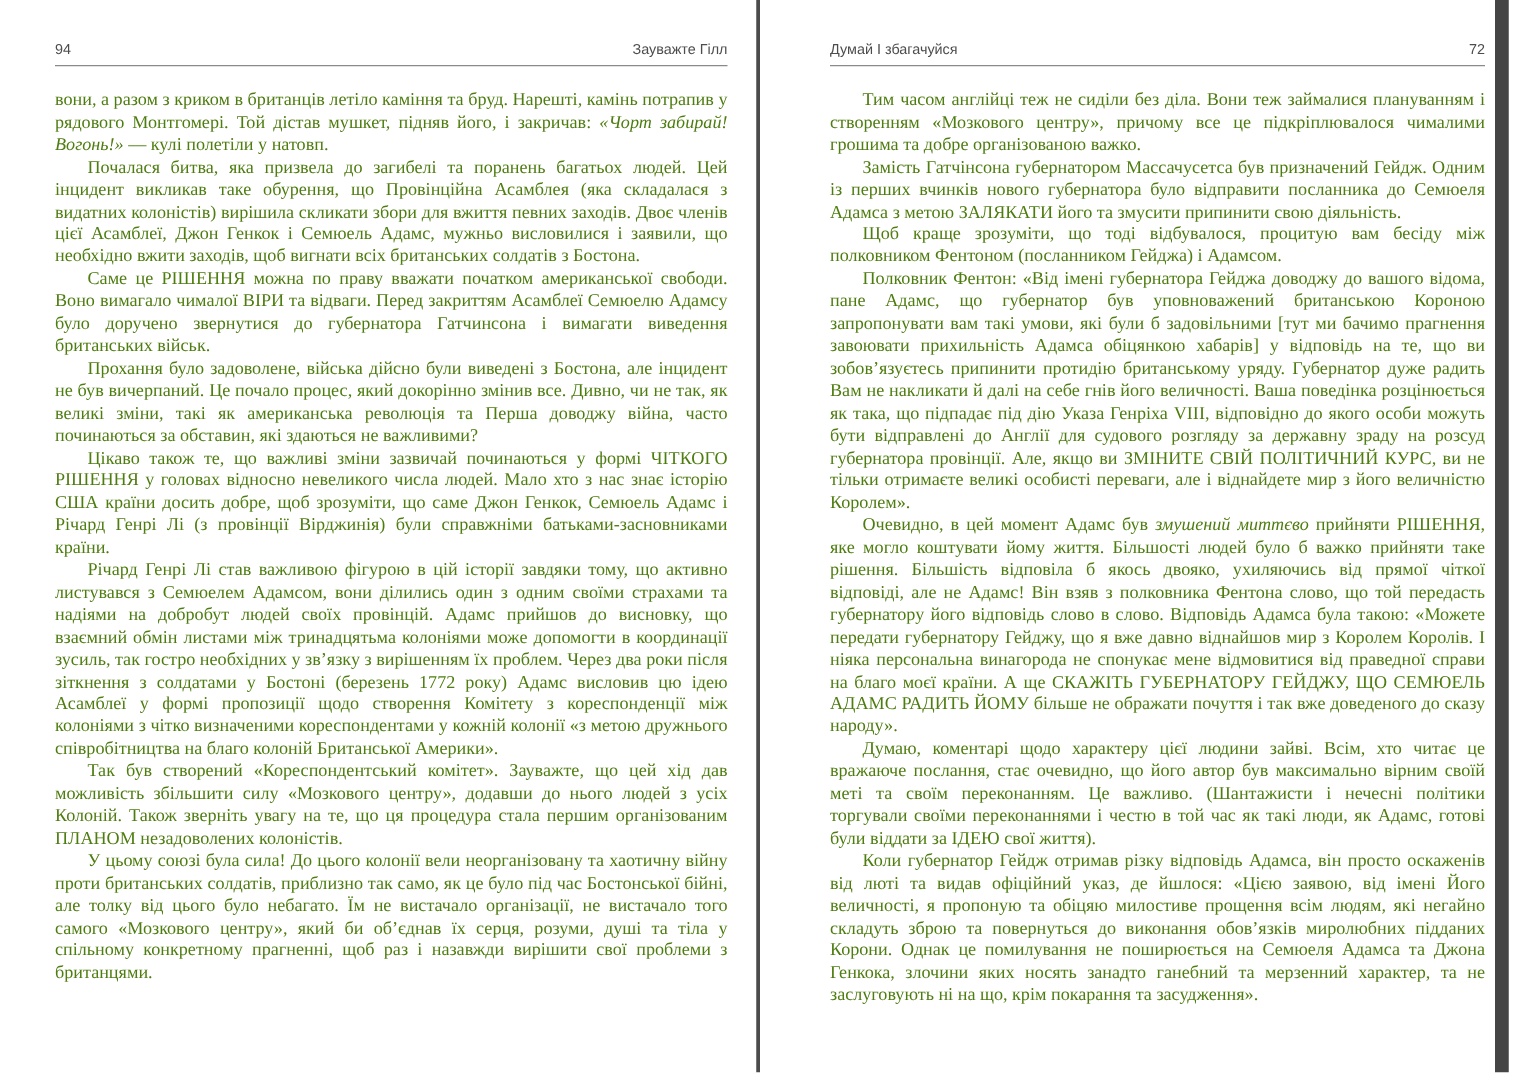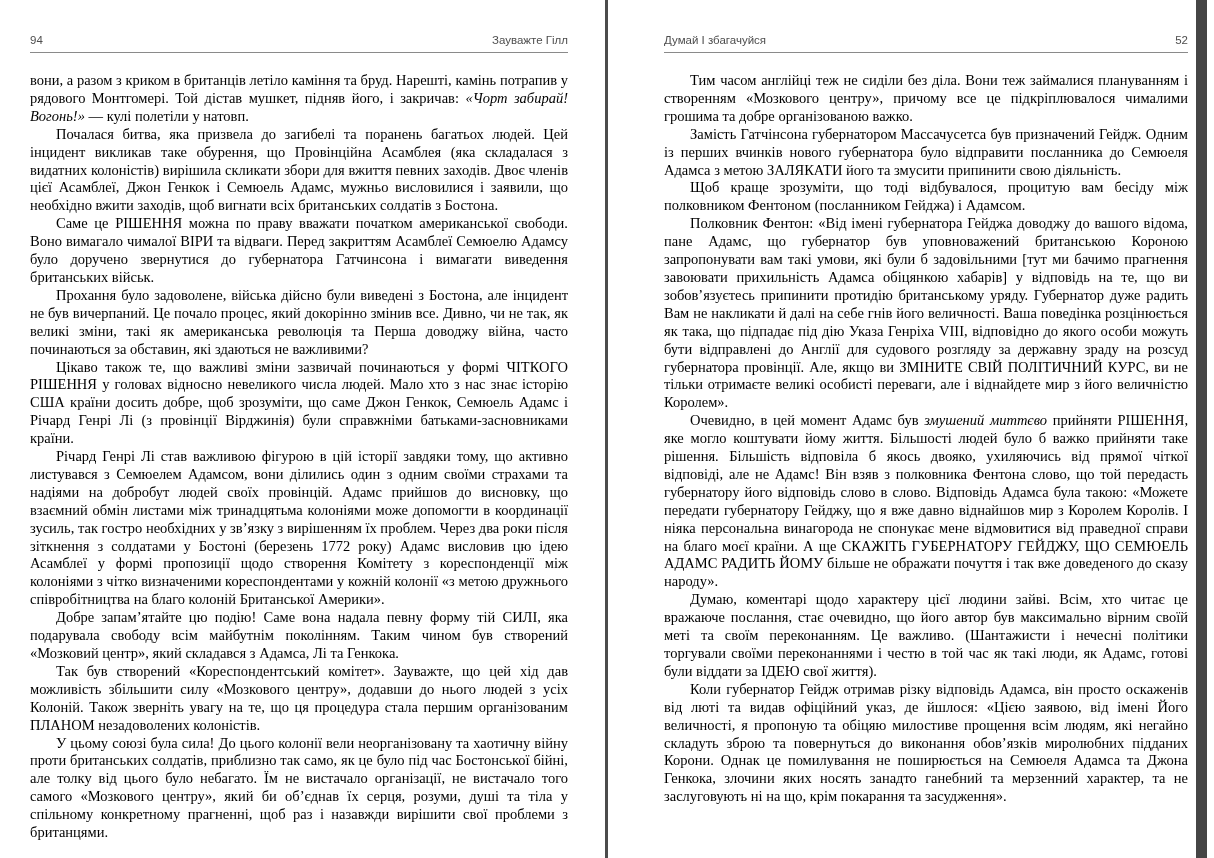--- a/index.html
+++ b/index.html
@@ -13,38 +13,38 @@
   .spread {
     position: relative;
     width: 1214px;
     height: 858px;
     background: #ffffff;
   }
   .page {
     position: absolute;
     top: 34px;
   }
-  .page-left  { left: 30px;  width: 538px; }
+  .page-left  { left: 44px;  width: 538px; }
   .page-right { left: 664px; width: 524px; }
   .page-header {
     display: flex;
     justify-content: space-between;
     align-items: flex-end;
     border-bottom: 1px solid #8a8a8a;
     padding-bottom: 6px;
     font-family: "Liberation Sans", sans-serif;
     font-size: 11.5px;
     color: #4d4d4d;
   }
   .page-body {
     margin-top: 19px;
     font-family: "Liberation Serif", serif;
     font-size: 14.5px;
     line-height: 17.9px;
-    color: #000000;
+    color: #4d7c0f;
     text-align: justify;
   }
   .para { margin: 0; }
   .para.indent { text-indent: 26px; }
   .ital { font-style: italic; }
   .gutter-line {
     position: absolute;
     left: 605px;
     top: 0;
     width: 3px;
@@ -70,32 +70,31 @@
       <span>94</span>
       <span>Зауважте Гілл</span>
     </div>
     <div class="page-body" id="left-body">
         <p class="para"><span>вони, а разом з криком в британців летіло каміння та бруд. Нарешті, камінь потрапив у рядового Монтгомері. Той дістав мушкет, підняв його, і закричав: </span><span class="ital">«Чорт забирай! Вогонь!»</span><span> — кулі полетіли у натовп.</span></p>
         <p class="para indent"><span>Почалася битва, яка призвела до загибелі та поранень багатьох людей. Цей інцидент викликав таке обурення, що Провінційна Асамблея (яка складалася з видатних колоністів) вирішила скликати збори для вжиття певних заходів. Двоє членів цієї Асамблеї, Джон Генкок і Семюель Адамс, мужньо висловилися і заявили, що необхідно вжити заходів, щоб вигнати всіх британських солдатів з Бостона.</span></p>
         <p class="para indent"><span>Саме це РІШЕННЯ можна по праву вважати початком американської свободи. Воно вимагало чималої ВІРИ та відваги. Перед закриттям Асамблеї Семюелю Адамсу було доручено звернутися до губернатора Гатчинсона і вимагати виведення британських військ.</span></p>
         <p class="para indent"><span>Прохання було задоволене, війська дійсно були виведені з Бостона, але інцидент не був вичерпаний. Це почало процес, який докорінно змінив все. Дивно, чи не так, як великі зміни, такі як американська революція та Перша доводжу війна, часто починаються за обставин, які здаються не важливими?</span></p>
         <p class="para indent"><span>Цікаво також те, що важливі зміни зазвичай починаються у формі ЧІТКОГО РІШЕННЯ у головах відносно невеликого числа людей. Мало хто з нас знає історію США країни досить добре, щоб зрозуміти, що саме Джон Генкок, Семюель Адамс і Річард Генрі Лі (з провінції Вірджинія) були справжніми батьками-засновниками країни.</span></p>
         <p class="para indent"><span>Річард Генрі Лі став важливою фігурою в цій історії завдяки тому, що активно листувався з Семюелем Адамсом, вони ділились один з одним своїми страхами та надіями на добробут людей своїх провінцій. Адамс прийшов до висновку, що взаємний обмін листами між тринадцятьма колоніями може допомогти в координації зусиль, так гостро необхідних у зв’язку з вирішенням їх проблем. Через два роки після зіткнення з солдатами у Бостоні (березень 1772 року) Адамс висловив цю ідею Асамблеї у формі пропозиції щодо створення Комітету з кореспонденції між колоніями з чітко визначеними кореспондентами у кожній колонії «з метою дружнього співробітництва на благо колоній Британської Америки».</span></p>
-        <p class="para indent"><span>Добре запам’ятайте цю подію! Саме вона надала певну форму тій СИЛІ, яка подарувала свободу всім майбутнім поколінням. Таким чином був створений «Мозковий центр», який складався з Адамса, Лі та Генкока.</span></p>
         <p class="para indent"><span>Так був створений «Кореспондентський комітет». Зауважте, що цей хід дав можливість збільшити силу «Мозкового центру», додавши до нього людей з усіх Колоній. Також зверніть увагу на те, що ця процедура стала першим організованим ПЛАНОМ незадоволених колоністів.</span></p>
         <p class="para indent"><span>У цьому союзі була сила! До цього колонії вели неорганізовану та хаотичну війну проти британських солдатів, приблизно так само, як це було під час Бостонської бійні, але толку від цього було небагато. Їм не вистачало організації, не вистачало того самого «Мозкового центру», який би об’єднав їх серця, розуми, душі та тіла у спільному конкретному прагненні, щоб раз і назавжди вирішити свої проблеми з британцями.</span></p>
       </div>
   </div>
 
   <div class="gutter-line"></div>
 
   <div class="page page-right">
     <div class="page-header">
       <span>Думай І збагачуйся</span>
-      <span>52</span>
+      <span>72</span>
     </div>
     <div class="page-body" id="right-body">
         <p class="para indent"><span>Тим часом англійці теж не сиділи без діла. Вони теж займалися плануванням і створенням «Мозкового центру», причому все це підкріплювалося чималими грошима та добре організованою важко.</span></p>
         <p class="para indent"><span>Замість Гатчінсона губернатором Массачусетса був призначений Гейдж. Одним із перших вчинків нового губернатора було відправити посланника до Семюеля Адамса з метою ЗАЛЯКАТИ його та змусити припинити свою діяльність.</span></p>
         <p class="para indent"><span>Щоб краще зрозуміти, що тоді відбувалося, процитую вам бесіду між полковником Фентоном (посланником Гейджа) і Адамсом.</span></p>
         <p class="para indent"><span>Полковник Фентон: «Від імені губернатора Гейджа доводжу до вашого відома, пане Адамс, що губернатор був уповноважений британською Короною запропонувати вам такі умови, які були б задовільними [тут ми бачимо прагнення завоювати прихильність Адамса обіцянкою хабарів] у відповідь на те, що ви зобов’язуєтесь припинити протидію британському уряду. Губернатор дуже радить Вам не накликати й далі на себе гнів його величності. Ваша поведінка розцінюється як така, що підпадає під дію Указа Генріха VIII, відповідно до якого особи можуть бути відправлені до Англії для судового розгляду за державну зраду на розсуд губернатора провінції. Але, якщо ви ЗМІНИТЕ СВІЙ ПОЛІТИЧНИЙ КУРС, ви не тільки отримаєте великі особисті переваги, але і віднайдете мир з його величністю Королем».</span></p>
         <p class="para indent"><span>Очевидно, в цей момент Адамс був </span><span class="ital">змушений миттєво</span><span> прийняти РІШЕННЯ, яке могло коштувати йому життя. Більшості людей було б важко прийняти таке рішення. Більшість відповіла б якось двояко, ухиляючись від прямої чіткої відповіді, але не Адамс! Він взяв з полковника Фентона слово, що той передасть губернатору його відповідь слово в слово. Відповідь Адамса була такою: «Можете передати губернатору Гейджу, що я вже давно віднайшов мир з Королем Королів. І ніяка персональна винагорода не спонукає мене відмовитися від праведної справи на благо моєї країни. А ще СКАЖІТЬ ГУБЕРНАТОРУ ГЕЙДЖУ, ЩО СЕМЮЕЛЬ АДАМС РАДИТЬ ЙОМУ більше не ображати почуття і так вже доведеного до сказу народу».</span></p>
         <p class="para indent"><span>Думаю, коментарі щодо характеру цієї людини зайві. Всім, хто читає це вражаюче послання, стає очевидно, що його автор був максимально вірним своїй меті та своїм переконанням. Це важливо. (Шантажисти і нечесні політики торгували своїми переконаннями і честю в той час як такі люди, як Адамс, готові були віддати за ІДЕЮ свої життя).</span></p>
         <p class="para indent"><span>Коли губернатор Гейдж отримав різку відповідь Адамса, він просто оскаженів від люті та видав офіційний указ, де йшлося: «Цією заявою, від імені Його величності, я пропоную та обіцяю милостиве прощення всім людям, які негайно складуть зброю та повернуться до виконання обов’язків миролюбних підданих Корони. Однак це помилування не поширюється на Семюеля Адамса та Джона Генкока, злочини яких носять занадто ганебний та мерзенний характер, та не заслуговують ні на що, крім покарання та засудження».</span></p>
       </div>

